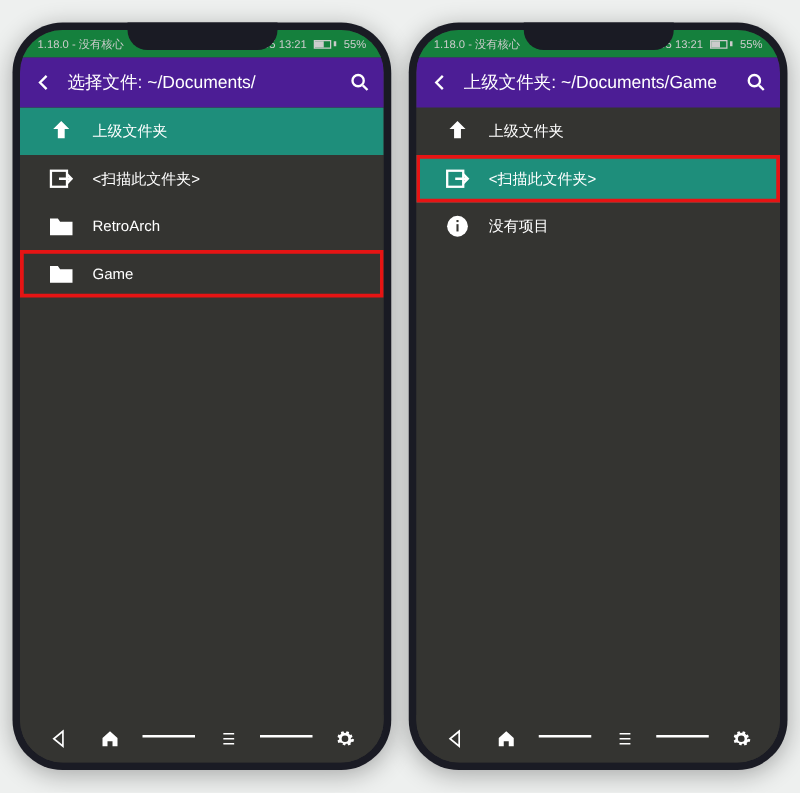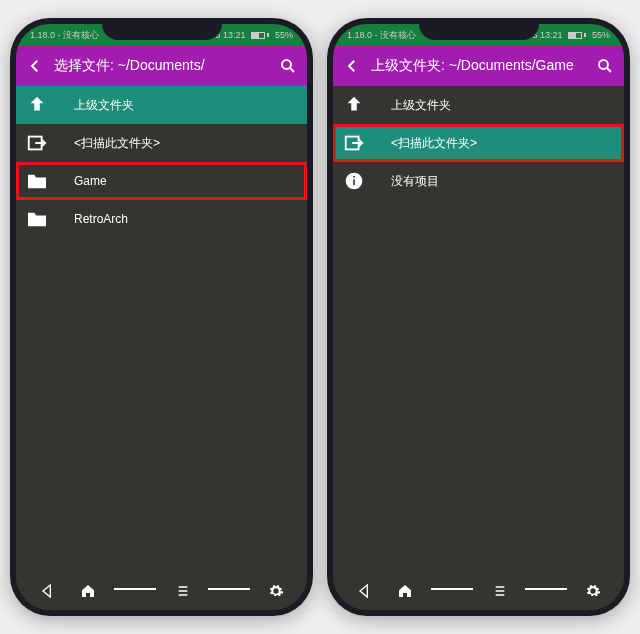--- a/index.html
+++ b/index.html
@@ -45,42 +45,42 @@
     align-items: center;
     justify-content: space-between;
     padding: 0 14px;
     font-size: 9px;
     color: #ccc;
     background: #15803d;
   }
   .status-right { display: flex; gap: 6px; align-items:center;}
   .app-bar {
     height: 40px;
-    background: #a21caf;
+    background: #4c1d95;
     display: flex;
     align-items: center;
     gap: 10px;
     padding: 0 10px;
     color: #fff;
   }
   .app-bar-title {
     flex: 1;
     font-size: 14px;
     white-space: nowrap;
     overflow: hidden;
   }
   .icon { display:inline-flex; align-items:center; justify-content:center; }
   .icon svg { display:block; }
   .content { flex:1; overflow:hidden; }
   .row {
     height: 38px;
     display:flex;
     align-items:center;
-    gap:26px;
-    padding:0 10px;
+    gap:14px;
+    padding:0 22px;
     color:#fff;
     font-size:12px;
     position:relative;
   }
   .row.teal { background:#1e8e7b; }
   .row .row-icon { width:22px; display:flex; justify-content:center; }
   .row-label { flex:1; white-space:nowrap; overflow:hidden; }
   .highlight-red {
     position:absolute;
     inset:0;
@@ -164,30 +164,30 @@
             </svg>
         </span>
         <span class="row-label">&lt;扫描此文件夹&gt;</span>
       </div>
       <div class="row">
         <span class="row-icon icon">
           <svg width="22" height="18" viewBox="0 0 24 20" fill="#fff">
               <path d="M2 3h7l2 3h11v12H2z"></path>
             </svg>
         </span>
+        <span class="row-label">RetroArch</span>
+      </div>
+      <div class="row">
+        <span class="row-icon icon">
+          <svg width="22" height="18" viewBox="0 0 24 20" fill="#fff">
+              <path d="M2 3h7l2 3h11v12H2z"></path>
+            </svg>
+        </span>
         <span class="row-label">Game</span>
         <div class="highlight-red"></div>
-      </div>
-      <div class="row">
-        <span class="row-icon icon">
-          <svg width="22" height="18" viewBox="0 0 24 20" fill="#fff">
-              <path d="M2 3h7l2 3h11v12H2z"></path>
-            </svg>
-        </span>
-        <span class="row-label">RetroArch</span>
       </div>
     </div>
 
     <div class="bottom-bar">
       <span class="icon">
         <svg width="16" height="16" viewBox="0 0 24 24" fill="none" stroke="#fff" stroke-width="2">
             <path d="M17 3L6 12l11 9z" fill="none"></path>
           </svg>
       </span>
       <div class="bottom-group">

